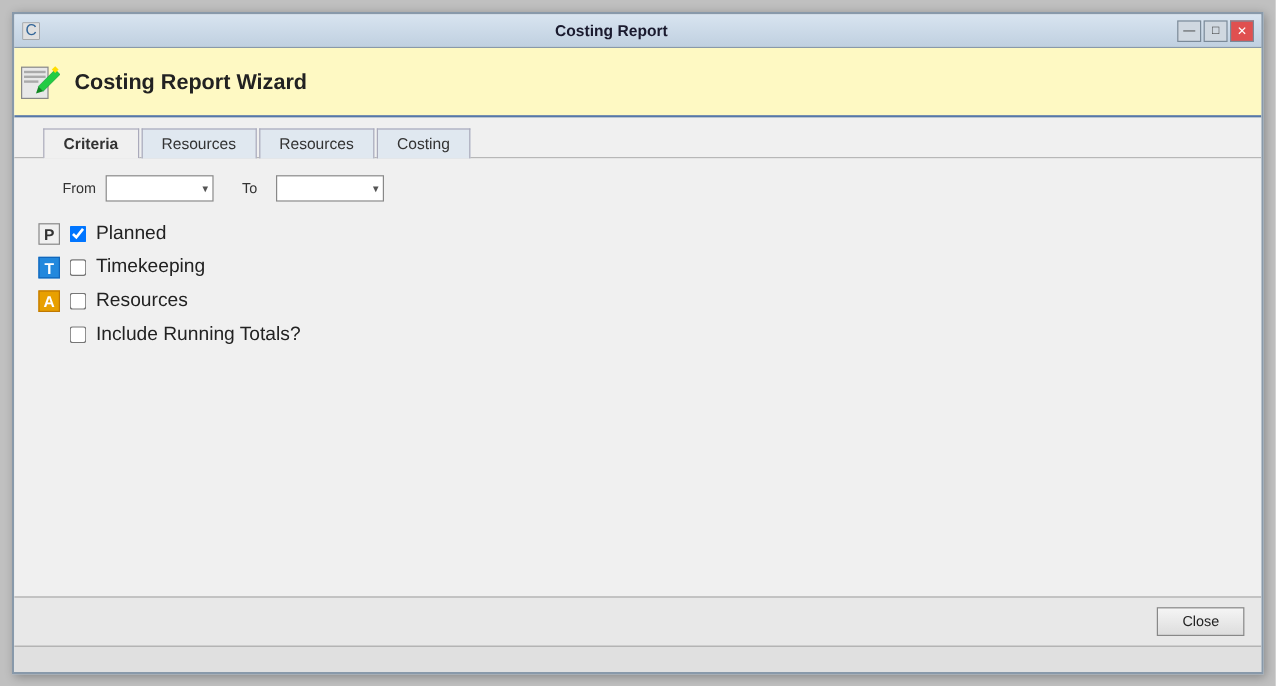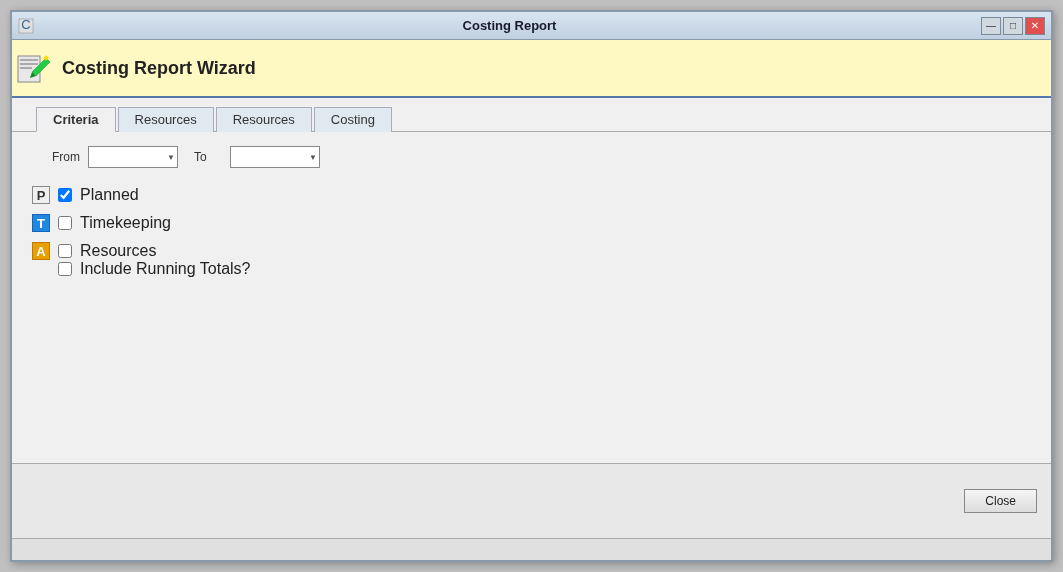--- a/index.html
+++ b/index.html
@@ -150,21 +150,21 @@
       align-items: center;
       gap: 8px;
       margin-bottom: 18px;
       margin-left: 20px;
     }
 
     .field-label {
       color: #333;
       font-size: 12px;
       min-width: 28px;
-      text-align: left;
+      text-align: center;
     }
 
     .dropdown-field {
       width: 90px;
       height: 22px;
       background: white;
       border: 1px solid #888;
       display: flex;
       align-items: center;
       justify-content: flex-end;
@@ -236,25 +236,26 @@
     .spacer-icon {
       width: 18px;
       height: 18px;
       flex-shrink: 0;
     }
 
     .running-totals-row {
       display: flex;
       align-items: center;
       gap: 8px;
+      margin-top: 10px;
       margin-left: 26px;
     }
 
     .footer-section {
-      padding: 25px 14px;
+      padding: 8px 14px;
       border-top: 1px solid #aaa;
       display: flex;
       justify-content: flex-end;
       gap: 6px;
       background: #e8e8e8;
     }
 
     .status-bar {
       height: 22px;
       background: #e0e0e0;

